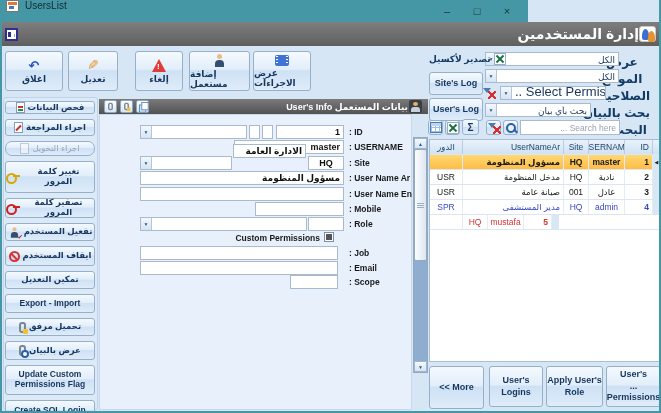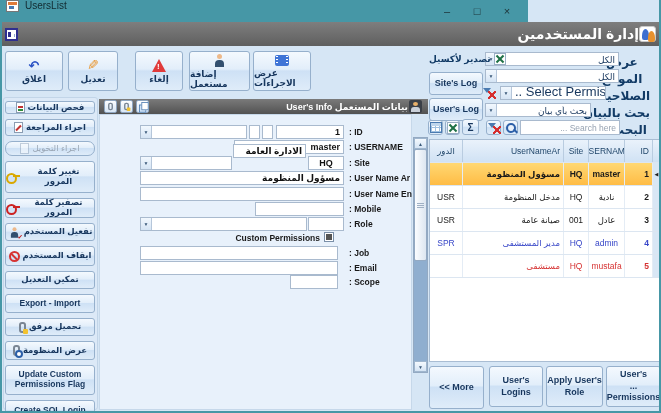--- a/index.html
+++ b/index.html
@@ -35,21 +35,21 @@
   .combo .arrow{width:11px;align-self:stretch;background:linear-gradient(180deg,#F2F8FE,#D5E4F4);border-right:1px solid #B5C6DA;display:flex;align-items:center;justify-content:center;font-size:5px;color:#3B5A7A;}
   .combo .val{flex:1;text-align:right;padding:0 3px;overflow:hidden;white-space:nowrap;}
   .flabel{position:absolute;font-size:8.5px;font-weight:700;color:#1A1A1A;white-space:nowrap;}
   .rlabel{position:absolute;font-size:12px;font-weight:700;color:#123B66;text-align:left;white-space:nowrap;}
   .search{position:absolute;height:15px;background:#fff;border:1px solid #A9BACE;font-size:8.5px;padding:0 3px;font-family:inherit;color:#333;}
   .search::placeholder{color:#97A3B2;}
   .chk{position:absolute;width:10px;height:10px;background:#fff;border:1px solid #7A8FA8;display:flex;align-items:center;justify-content:center;}
   .chk i{display:block;width:6px;height:6px;background:#555;}
   
   .grid{position:absolute;left:427px;top:139px;width:232px;height:223px;background:#fff;border:1px solid #A9BDD3;overflow:hidden;}
-  .grow{display:flex;height:23px;border-bottom:1px solid #DCE6F1;}
+  .grow{display:flex;height:15px;border-bottom:1px solid #DCE6F1;}
   .gcell{display:flex;align-items:center;padding:0 3px;border-right:1px solid #E4ECF5;overflow:hidden;white-space:nowrap;font-size:8.5px;color:#1A1A1A;}
   .ghead .gcell{background:linear-gradient(180deg,#EAF2FB,#D0E2F4);border-right:1px solid #B9CCE0;color:#1F4569;}
   .c-role{width:33px;justify-content:center;}
   .c-name{width:101px;justify-content:flex-end;}
   .c-site{width:25px;justify-content:center;}
   .c-user{width:36px;justify-content:center;}
   .c-id{width:28px;justify-content:flex-end;font-weight:700;}
   .c-ind{width:7px;background:#D9E7F5;border-right:none;justify-content:center;padding:0;font-size:5px;color:#222;}
   .ghead .c-ind{background:linear-gradient(180deg,#EAF2FB,#D0E2F4);}
   .sel .gcell{background:linear-gradient(180deg,#FFD873,#FFBC45);font-weight:700;}
@@ -194,21 +194,21 @@
     </div>
     <div class="btn sbtn" style="height:19px;">
       <span>Export - Import</span>
     </div>
     <div class="btn sbtn" style="height:18px;">
       <span class="ico i-clip clip-add"></span>
       <span>تحميل مرفق</span>
     </div>
     <div class="btn sbtn" style="height:19px;">
       <span class="ico i-clip clip-view"></span>
-      <span>عرض المنظومة</span>
+      <span>عرض بالبيان</span>
     </div>
     <div class="btn sbtn" style="height:30px;">
       <span>Update Custom Permissions Flag</span>
     </div>
     <div class="btn sbtn" style="height:21px;">
       <span>Create SQL Login</span>
     </div>
   </div>
 
   <div class="ui-bar">
@@ -367,21 +367,20 @@
     <div class="grow r-blue">
       <span class="gcell c-role">SPR</span>
       <span class="gcell c-name">مدير المستشفى</span>
       <span class="gcell c-site">HQ</span>
       <span class="gcell c-user">admin</span>
       <span class="gcell c-id">4</span>
       <span class="gcell c-ind"></span>
     </div>
     <div class="grow r-red">
       <span class="gcell c-role"></span>
-      <span class="gcell c-name">مستشفى</span>
       <span class="gcell c-site">HQ</span>
       <span class="gcell c-user">mustafa</span>
       <span class="gcell c-id">5</span>
       <span class="gcell c-ind"></span>
     </div>
   </div>
 
   <div class="btn fbtn" style="left:427px;top:366px;width:55px;height:43px;">&lt;&lt; More</div>
   <div class="btn fbtn" style="left:487px;top:366px;width:54px;height:41px;">User's
 Logins</div>

